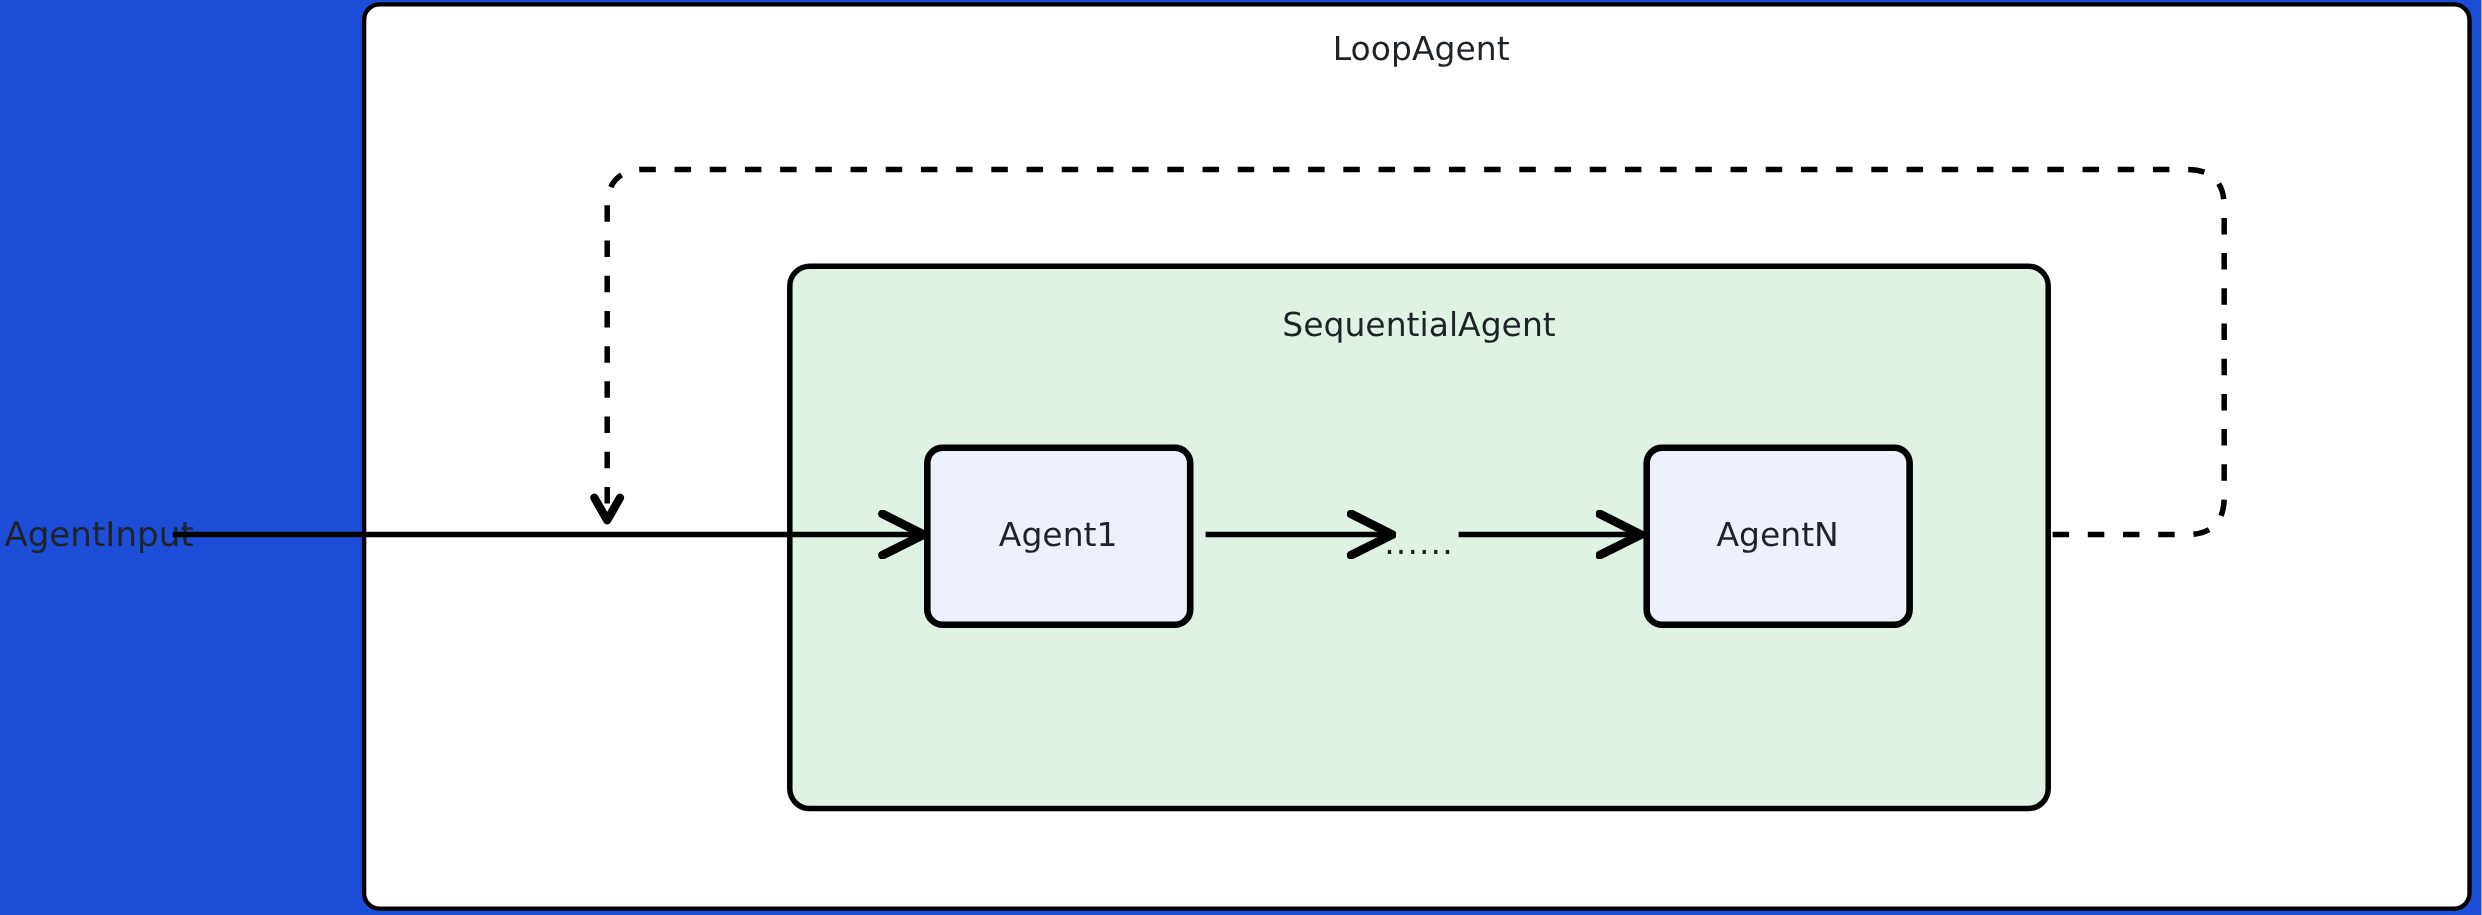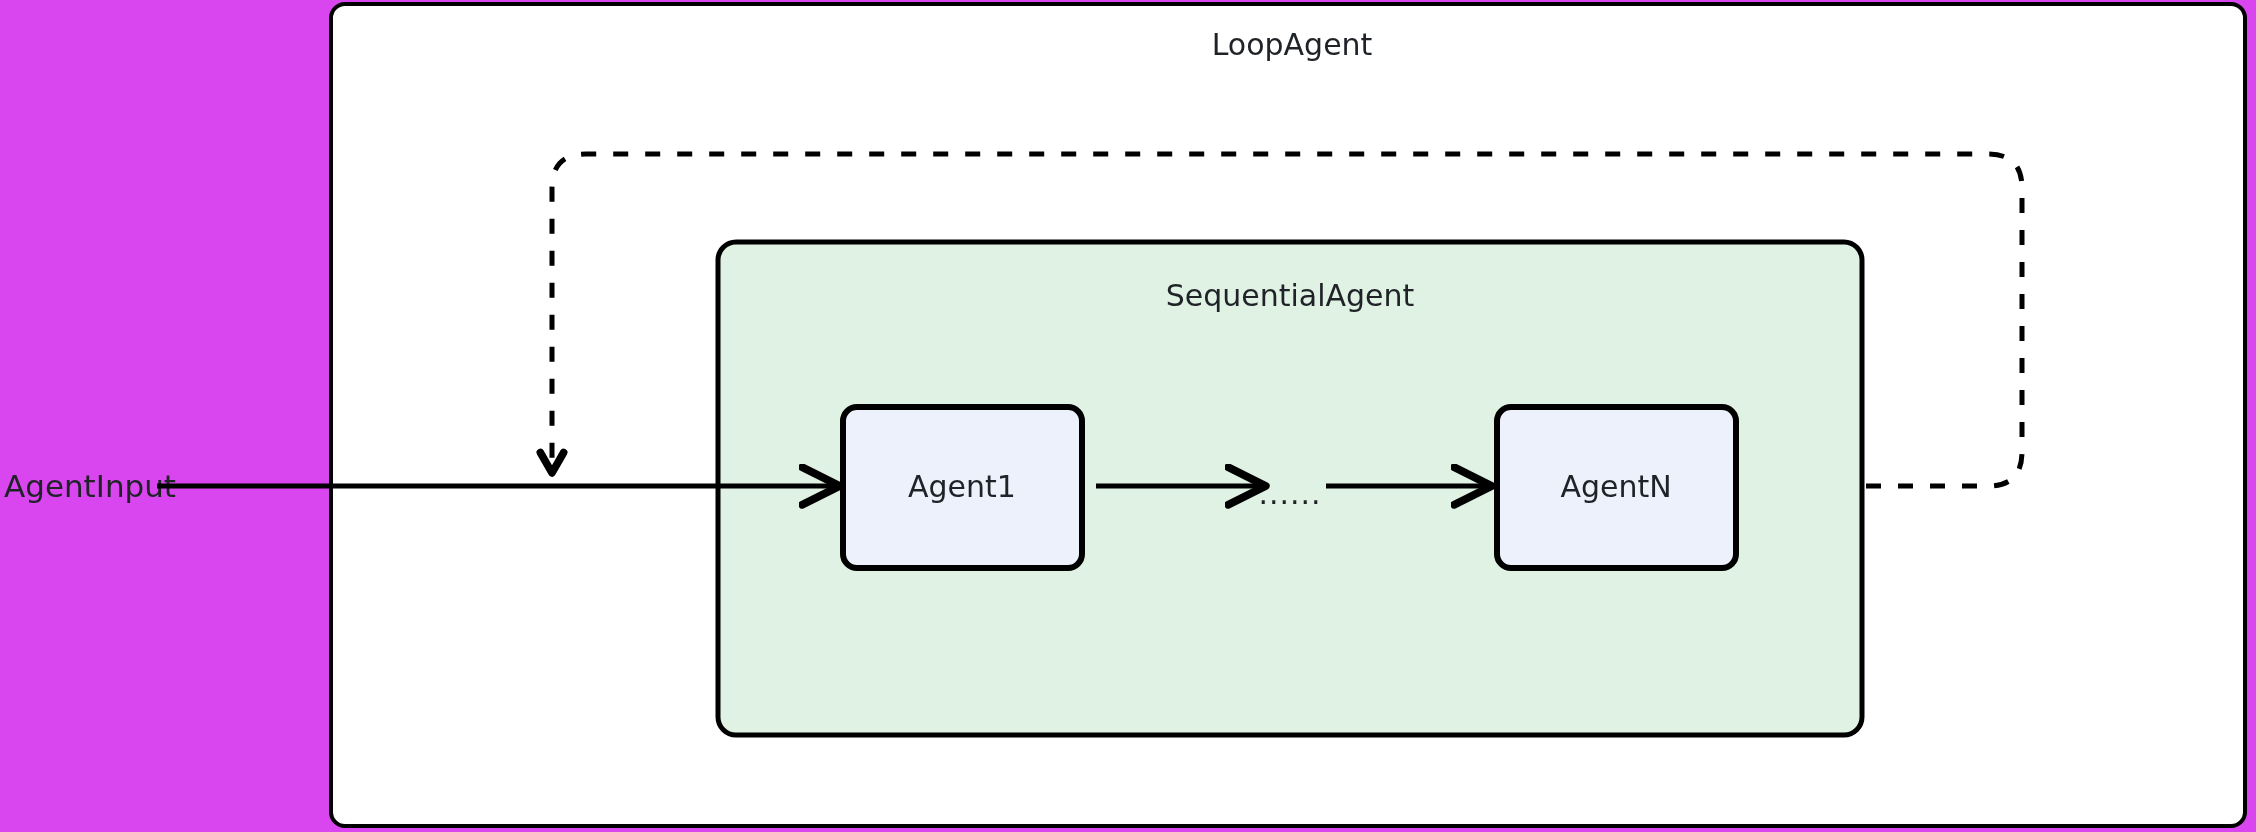--- a/index.html
+++ b/index.html
@@ -7,21 +7,21 @@
     padding: 0;
     background: #ffffff;
   }
   body {
     font-family: "DejaVu Sans", sans-serif;
   }
   #canvas {
     position: relative;
     width: 2256px;
     height: 832px;
-    background: #d946ef;
+    background: #1d4ed8;
     overflow: hidden;
   }
   #diagram-svg {
     position: absolute;
     left: 0;
     top: 0;
     width: 2256px;
     height: 832px;
     display: block;
   }

